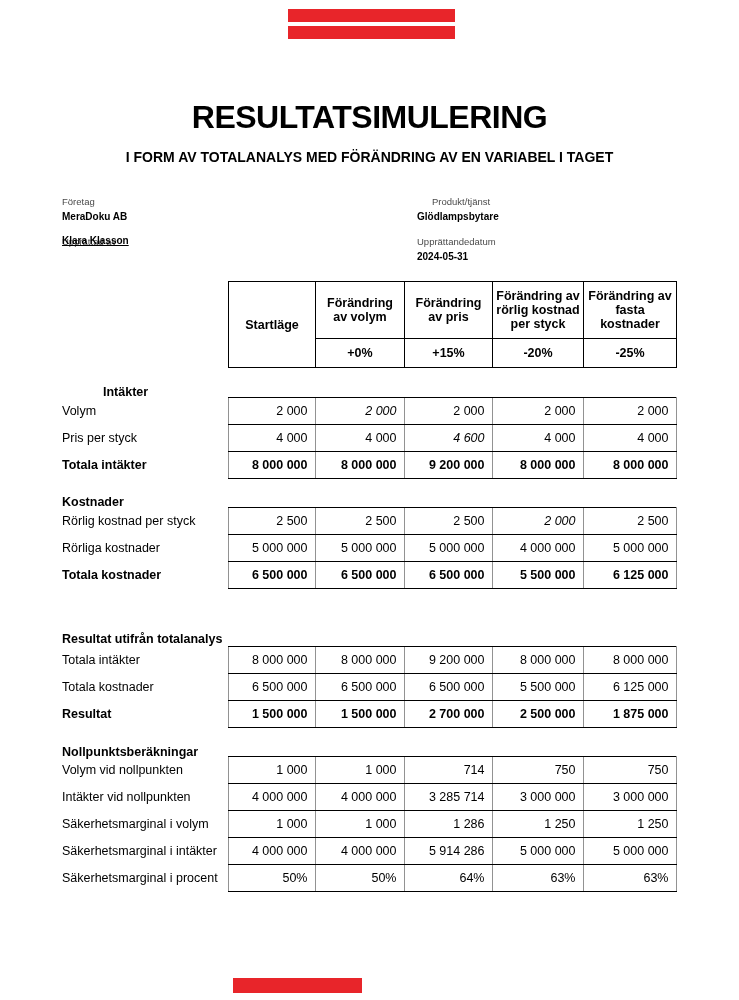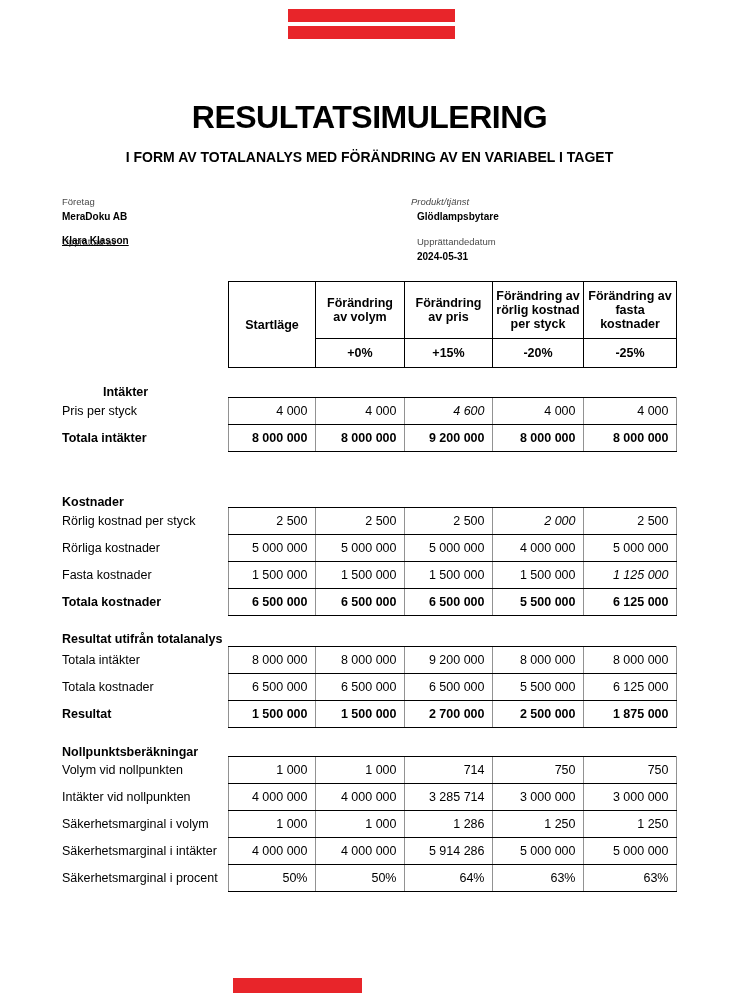--- a/index.html
+++ b/index.html
@@ -24,21 +24,21 @@
     position:absolute; left:0; right:0; top:149px; margin:0;
     text-align:center; font-size:14px; line-height:16px; font-weight:bold;
   }
 
   .meta-label { position:absolute; font-size:9.5px; line-height:11px; color:#4a4a4a; }
   .meta-value { position:absolute; font-size:10px;  line-height:15px; font-weight:bold; }
   #m-company-label { left:62px;  top:196px; }
   #m-company-value { left:62px;  top:209px; }
   #m-author-label  { left:62px;  top:236px; }
   #m-author-value  { left:62px;  top:233px;text-decoration:underline; }
-  #m-product-label { left:411px; top:196px;font-style:italic; }
+  #m-product-label { left:432px; top:196px; }
   #m-product-value { left:417px; top:209px; }
   #m-date-label    { left:417px; top:236px; }
   #m-date-value    { left:417px; top:249px; }
 
   
   #scenario-table {
     position:absolute; left:228px; top:281px; width:448px;
     border-collapse:collapse; table-layout:fixed;
   }
   #scenario-table td {
@@ -117,20 +117,28 @@
         <colgroup>
           <col style="width: 166px;">
           <col style="width: 87px;">
           <col style="width: 89px;">
           <col style="width: 88px;">
           <col style="width: 91px;">
           <col style="width: 93px;">
         </colgroup>
         <tbody>
           <tr>
+            <td class="lbl">Volym</td>
+            <td class="val">2 000</td>
+            <td class="val it">2 000</td>
+            <td class="val">2 000</td>
+            <td class="val">2 000</td>
+            <td class="val last">2 000</td>
+          </tr>
+          <tr>
             <td class="lbl">Pris per styck</td>
             <td class="val">4 000</td>
             <td class="val">4 000</td>
             <td class="val it">4 600</td>
             <td class="val">4 000</td>
             <td class="val last">4 000</td>
           </tr>
           <tr class="total">
             <td class="lbl">Totala intäkter</td>
             <td class="val">8 000 000</td>
@@ -160,28 +168,20 @@
             <td class="val it">2 000</td>
             <td class="val last">2 500</td>
           </tr>
           <tr>
             <td class="lbl">Rörliga kostnader</td>
             <td class="val">5 000 000</td>
             <td class="val">5 000 000</td>
             <td class="val">5 000 000</td>
             <td class="val">4 000 000</td>
             <td class="val last">5 000 000</td>
-          </tr>
-          <tr>
-            <td class="lbl">Fasta kostnader</td>
-            <td class="val">1 500 000</td>
-            <td class="val">1 500 000</td>
-            <td class="val">1 500 000</td>
-            <td class="val">1 500 000</td>
-            <td class="val last it">1 125 000</td>
           </tr>
           <tr class="total">
             <td class="lbl">Totala kostnader</td>
             <td class="val">6 500 000</td>
             <td class="val">6 500 000</td>
             <td class="val">6 500 000</td>
             <td class="val">5 500 000</td>
             <td class="val last">6 125 000</td>
           </tr>
         </tbody>

